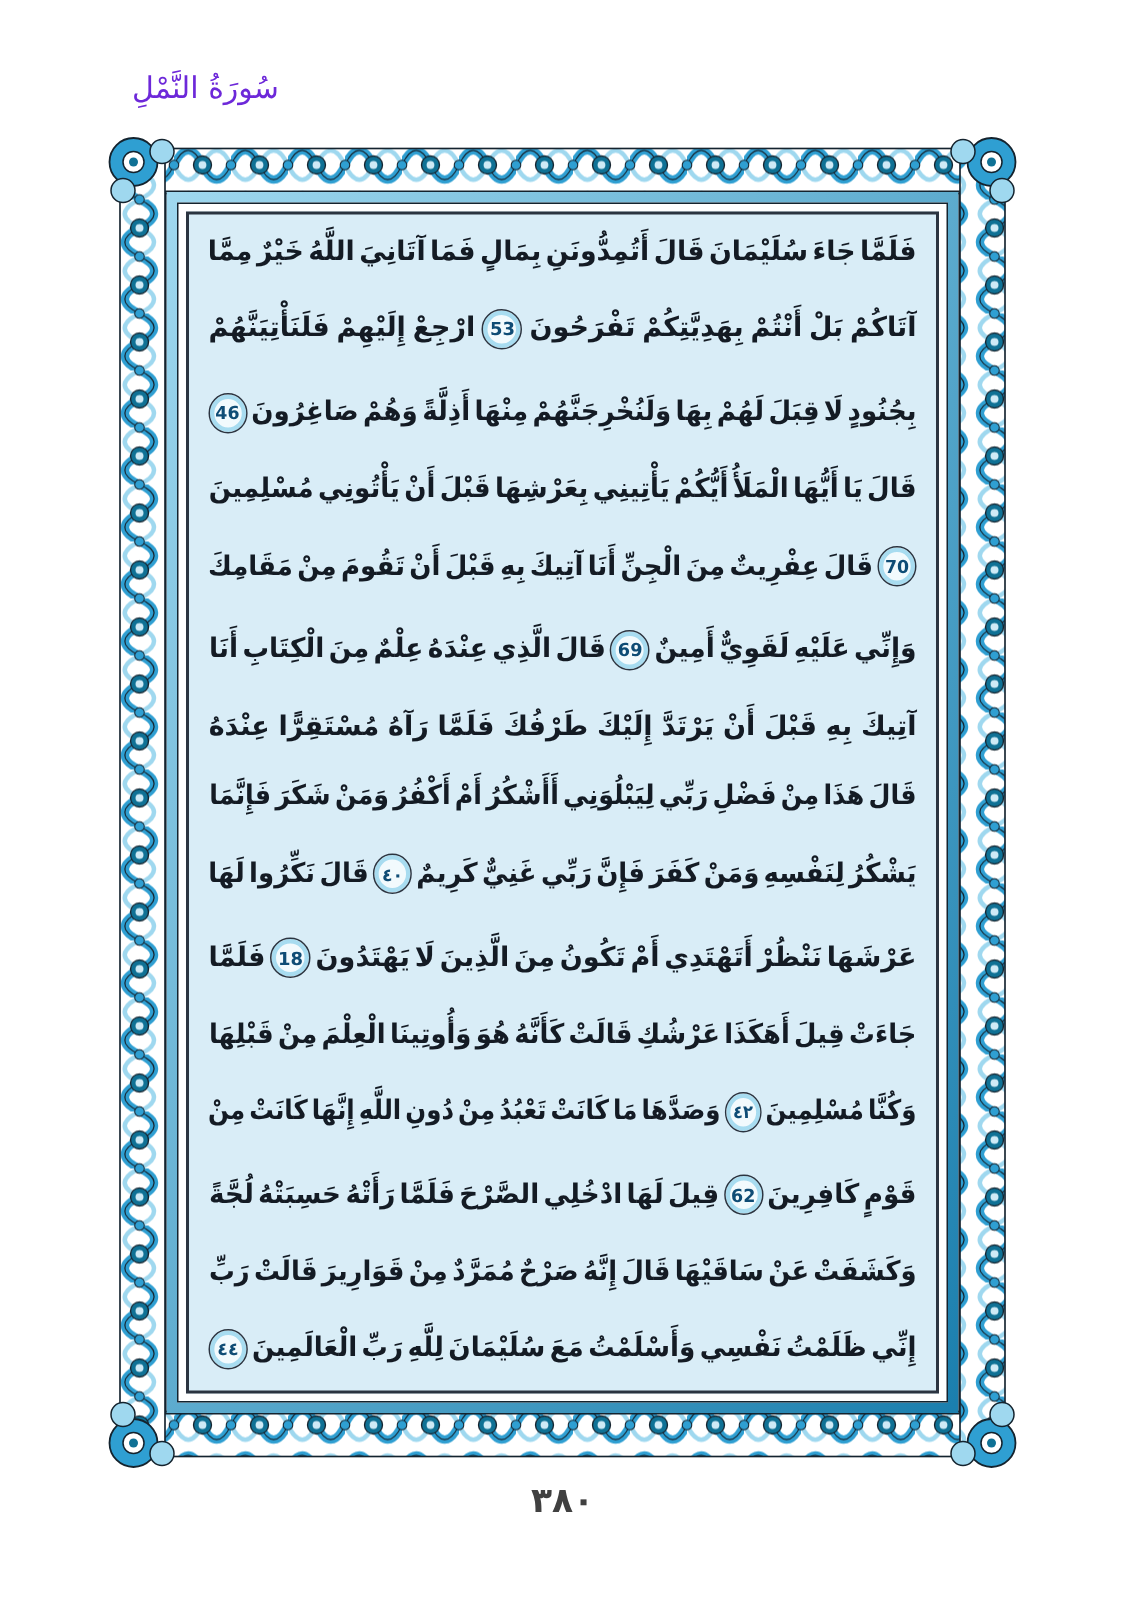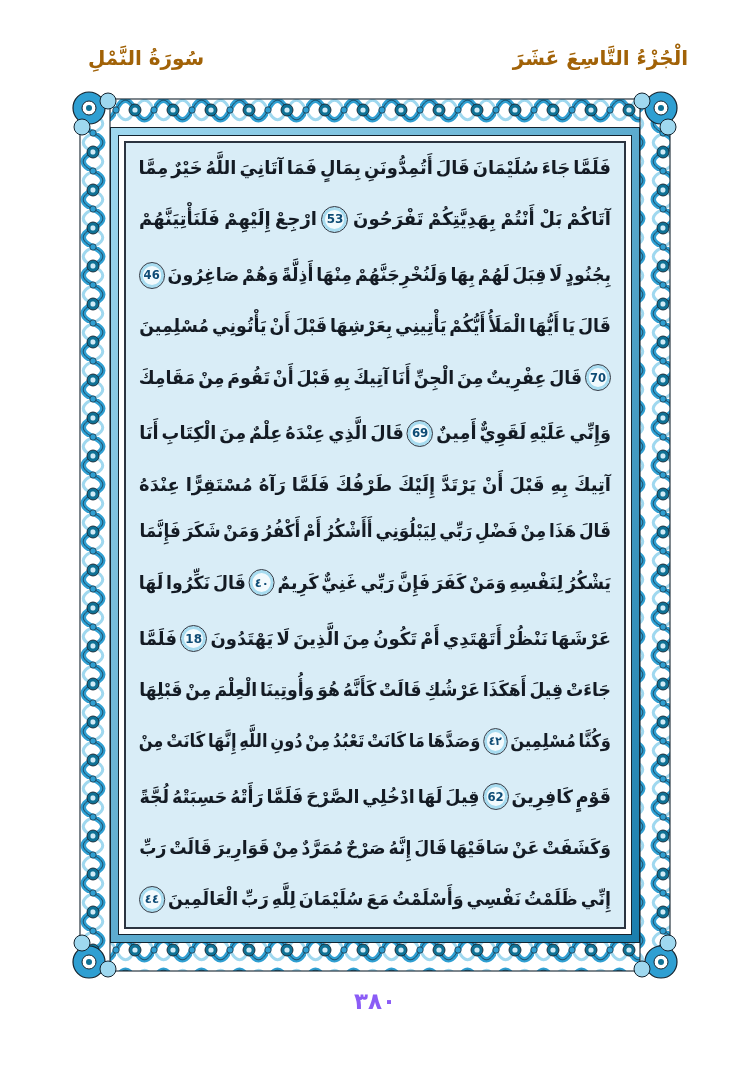--- a/index.html
+++ b/index.html
@@ -8,22 +8,22 @@
     background:#ffffff;
     font-family:"DejaVu Sans", sans-serif;
     position:relative;
     overflow:hidden;
   }
   .page { position:absolute; inset:0; }
 
   
   .header-label {
     position:absolute; top:46px;
-    font-size:20px; font-weight:bold;
-    color:#a16207; white-space:nowrap;
+    font-size:20px; font-weight:normal;
+    color:#6d28d9; white-space:nowrap;
   }
   .juz-label   { right:62px; }
   .surah-label { left:88px; }
 
   
   .frame {
     position:absolute; left:78px; top:95px;
     width:594px; height:880px;
   }
   .frame svg { position:absolute; left:0; top:0; overflow:visible; }
@@ -64,29 +64,28 @@
     color:#0f4c75;
     font-size:12px; font-weight:bold;
     display:inline-flex; align-items:center; justify-content:center;
   }
 
   
   .page-number {
     position:absolute; top:988px; left:78px; width:594px;
     text-align:center;
     font-size:23px; font-weight:bold;
-    color:#8b5cf6; letter-spacing:2px;
+    color:#404040; letter-spacing:2px;
   }
 </style>
 </head>
 <body>
 
 <div class="page">
 
-  <div class="header-label juz-label">الْجُزْءُ التَّاسِعَ عَشَرَ</div>
   <div class="header-label surah-label">سُورَةُ النَّمْلِ</div>
 
   <div class="frame">
     <svg width="594" height="880" viewBox="0 0 594 880">
       <defs>
         <linearGradient id="rail" x1="0" y1="0" x2="1" y2="1">
           <stop offset="0" stop-color="#9fd8ef"></stop>
           <stop offset="1" stop-color="#1b7fae"></stop>
         </linearGradient>
         <pattern id="bandH" width="38" height="30" patternUnits="userSpaceOnUse">

